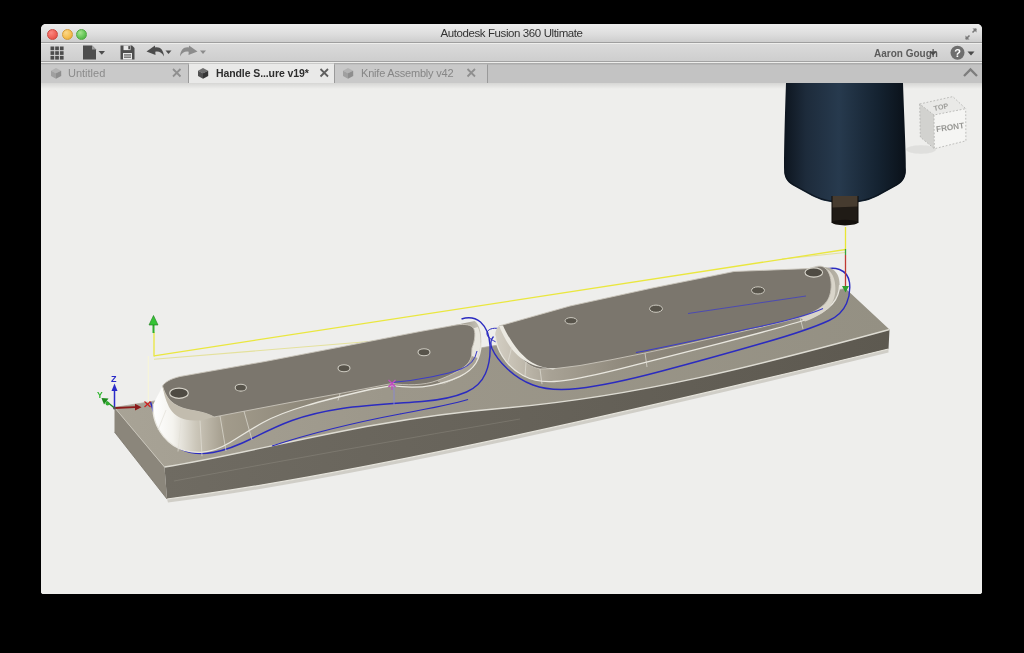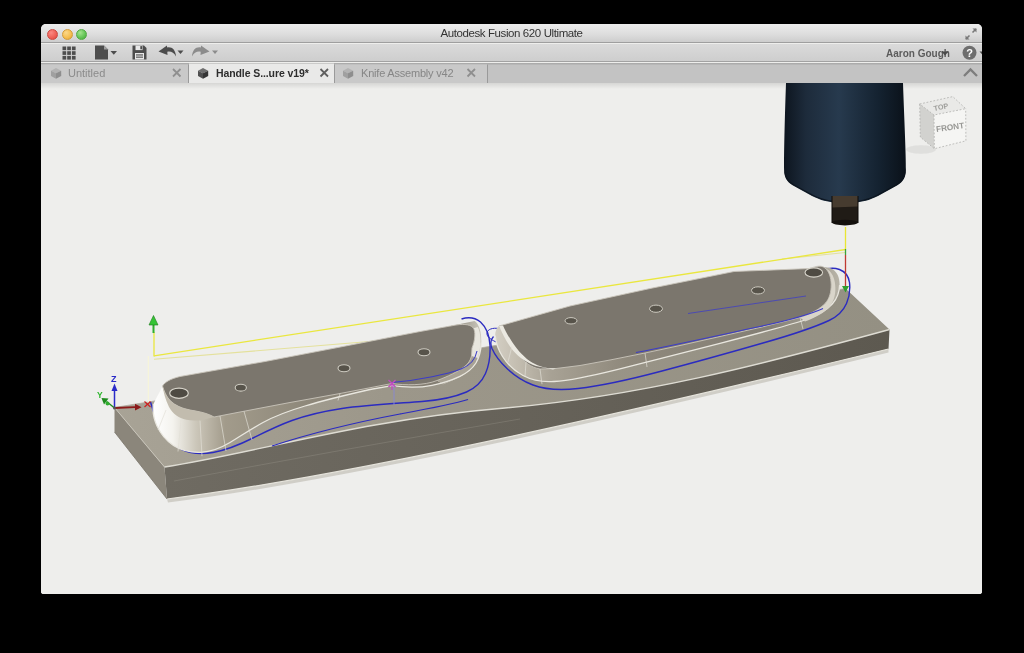--- a/index.html
+++ b/index.html
@@ -6,29 +6,29 @@
 *{box-sizing:border-box;}
 body{font-family:"Liberation Sans",sans-serif;}
 #win{position:absolute;left:41px;top:24px;width:941px;height:570px;border-radius:5px 5px 3px 3px;overflow:hidden;background:#eeeeec;}
 #titlebar{position:absolute;left:0;top:0;width:941px;height:19px;background:linear-gradient(#ececec,#dcdcdc 60%,#cdcdcd);border-bottom:1px solid #9f9f9f;}
 #title{position:absolute;left:0;top:0;width:100%;text-align:center;font-size:11.5px;letter-spacing:-0.4px;line-height:20px;color:#333;}
 .tl{position:absolute;top:4.5px;width:11px;height:11px;border-radius:50%;}
 #tl1{left:6px;background:radial-gradient(circle at 35% 30%,#fb8982,#ee5f55 60%,#d8433c);border:0.5px solid #c94a42;}
 #tl2{left:20.5px;background:radial-gradient(circle at 35% 30%,#fbd88a,#f5bd4e 60%,#dd9e33);border:0.5px solid #d29b3a;}
 #tl3{left:35px;background:radial-gradient(circle at 35% 30%,#a3e38d,#61c354 60%,#46a43a);border:0.5px solid #52a844;}
 #fsicon{position:absolute;right:4px;top:3px;width:14px;height:14px;}
-#toolbar{position:absolute;left:0;top:20px;width:952px;height:18px;background:linear-gradient(#dadada,#cecece);border-bottom:1px solid #a2a2a2;padding-left:12px;}
+#toolbar{position:absolute;left:0;top:20px;width:952px;height:18px;background:linear-gradient(#dadada,#cecece);border-bottom:1px solid #a2a2a2;}
 #tabbar{position:absolute;left:0;top:39px;width:1014px;height:20px;background:linear-gradient(#bdbdbd,#c6c6c6);}
 #canvas{position:absolute;left:0;top:59px;width:941px;height:511px;background:#eeeeec;}
 </style>
 </head>
 <body>
 <div id="win">
   <div id="titlebar">
-    <div id="title" style="line-height:19px;">Autodesk Fusion 620 Ultimate</div>
+    <div id="title" style="line-height:19px;">Autodesk Fusion 360 Ultimate</div>
     <div id="tl1" class="tl"></div>
       <div id="tl2" class="tl"></div>
       <div id="tl3" class="tl"></div>
     <svg id="fsicon" viewBox="0 0 14 14">
         <g stroke="#787878" stroke-width="1.6" fill="none">
           <path d="M8.5,5.5 L12,2"></path>
           <path d="M5.5,8.5 L2,12"></path>
         </g>
         <path d="M12.5,5.5 L12.5,1.5 L8.5,1.5 Z" fill="#787878"></path>
         <path d="M1.5,8.5 L1.5,12.5 L5.5,12.5 Z" fill="#787878"></path>

